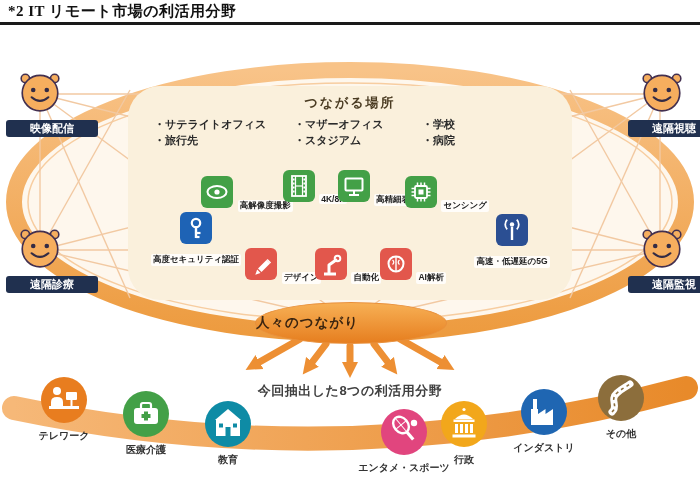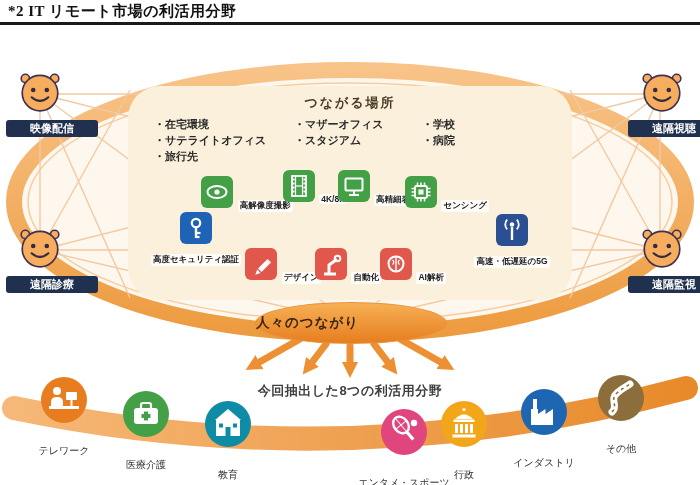--- a/index.html
+++ b/index.html
@@ -24,21 +24,21 @@
   .tech{position:absolute;width:96px;text-align:center;z-index:2;}
   .tech-label{display:inline-block;font-size:8.5px;font-weight:bold;color:#222;
               background:rgba(255,255,255,.85);border-radius:2px;padding:0 2px;margin-top:1px;white-space:nowrap;}
   .hub{position:absolute;left:255px;top:302px;width:190px;height:40px;border-radius:50%;
        background:linear-gradient(180deg,#F7B055,#E67E1F);border:1.5px solid #E8903C;
        text-align:left;line-height:40px;font-size:13.5px;font-weight:bold;color:#3A2410;
        letter-spacing:1px;z-index:3;}
   .caption{position:absolute;top:382px;left:0;width:100%;text-align:center;font-size:13px;
            font-weight:bold;color:#404040;letter-spacing:.5px;z-index:3;}
   .cat{position:absolute;width:110px;text-align:center;z-index:3;}
-  .cat-label{font-size:10px;font-weight:normal;color:#333;margin-top:16px;white-space:nowrap;}
+  .cat-label{font-size:10px;font-weight:bold;color:#333;margin-top:1px;white-space:nowrap;}
 </style>
 </head>
 <body>
 
 <div class="page">
 
   <div class="title">*2  IT リモート市場の利活用分野</div>
   <div class="rule"></div>
 
   <svg class="mesh-svg" width="700" height="485" viewBox="0 0 700 485">
@@ -132,21 +132,20 @@
         <circle cx="28.5" cy="21" r="2.2" fill="#332b45"></circle>
       <path d="M14 28 Q22 35 30 28" stroke="#332b45" stroke-width="2" fill="none" stroke-linecap="round"></path>
     </svg>
     <div class="node-label">遠隔監視</div>
   </div>
 
   <div class="panel">
     <div class="panel-title">つながる場所</div>
     <div class="col col1">
       <ul>
-        <li>在宅環境</li>
         <li>サテライトオフィス</li>
         <li>旅行先</li>
       </ul>
     </div>
     <div class="col col2">
       <ul>
         <li>マザーオフィス</li>
         <li>スタジアム</li>
       </ul>
     </div>

